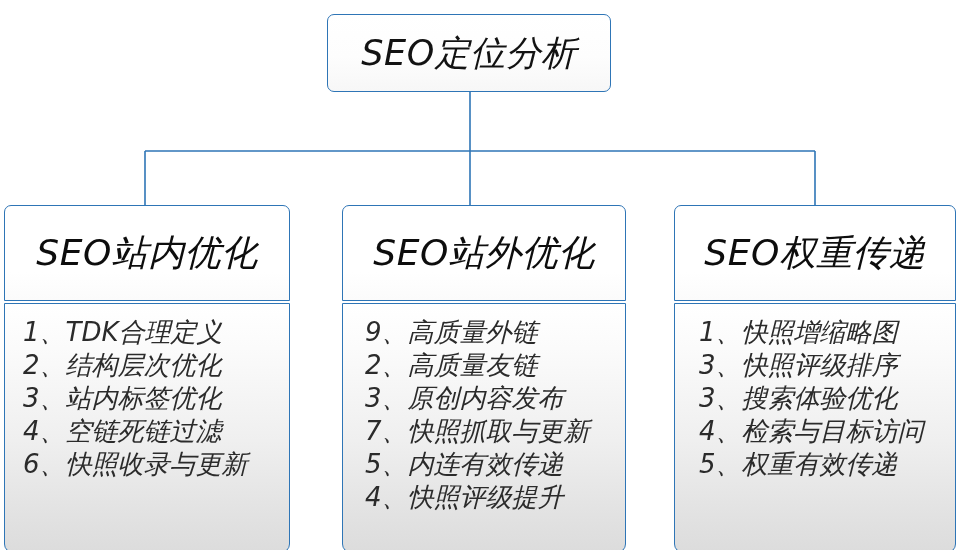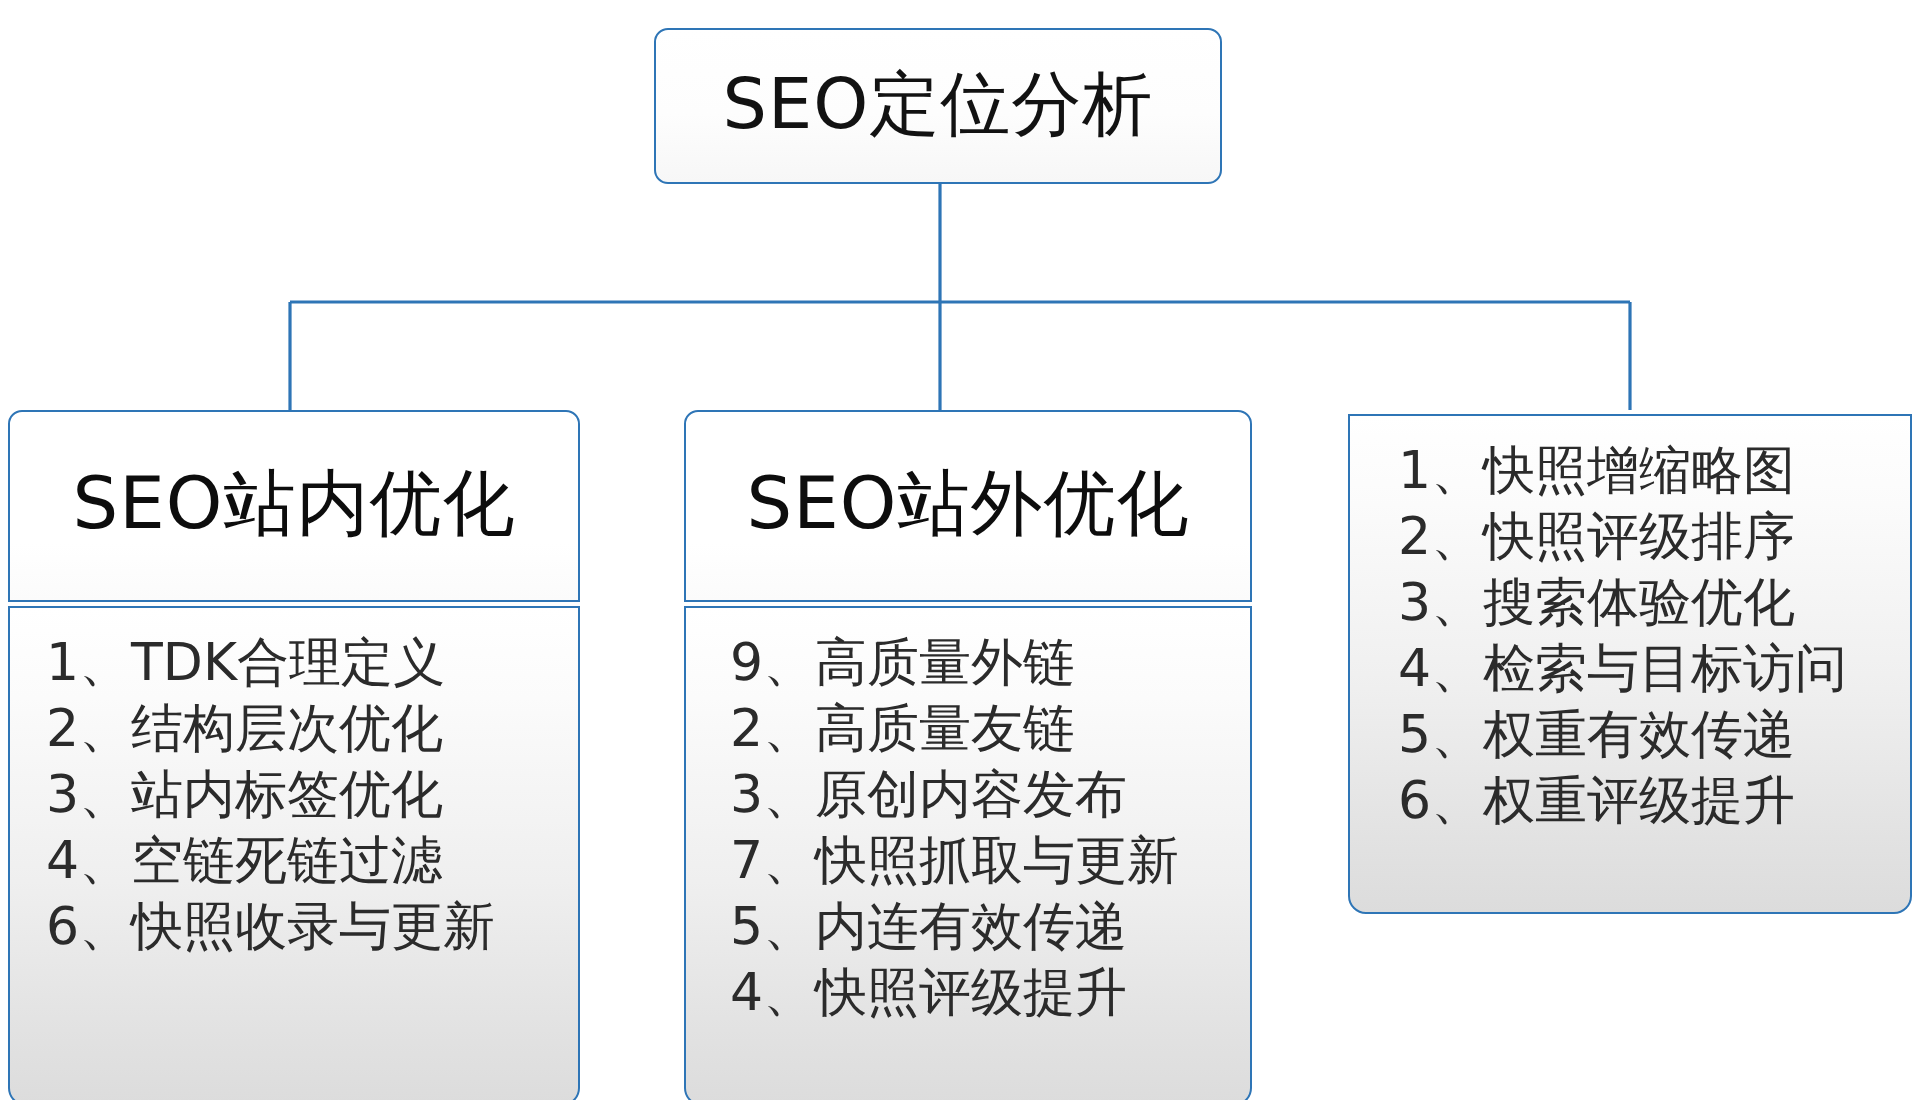--- a/index.html
+++ b/index.html
@@ -9,20 +9,21 @@
   }
   body {
     font-family: "DejaVu Sans", "Liberation Sans", sans-serif;
   }
   #diagram {
     position: relative;
     width: 960px;
     height: 550px;
     overflow: hidden;
     background: #ffffff;
+    font-style: italic;
   }
   
   #connectors {
     position: absolute;
     left: 0;
     top: 0;
     width: 960px;
     height: 550px;
     pointer-events: none;
   }
@@ -145,25 +146,27 @@
         <li class="item">2、高质量友链</li>
         <li class="item">3、原创内容发布</li>
         <li class="item">7、快照抓取与更新</li>
         <li class="item">5、内连有效传递</li>
         <li class="item">4、快照评级提升</li>
       </ul>
     </div>
   </div>
 
   <div class="column" id="col-3">
+    <div class="col-header">
+      <div class="col-header-title">SEO权重传递</div>
+    </div>
     <div class="col-body">
       <ul class="item-list">
         <li class="item">1、快照增缩略图</li>
-        <li class="item">2、快照评级排序</li>
+        <li class="item">3、快照评级排序</li>
         <li class="item">3、搜索体验优化</li>
         <li class="item">4、检索与目标访问</li>
         <li class="item">5、权重有效传递</li>
-        <li class="item">6、权重评级提升</li>
       </ul>
     </div>
   </div>
 
 </div>
 
 </body></html>

